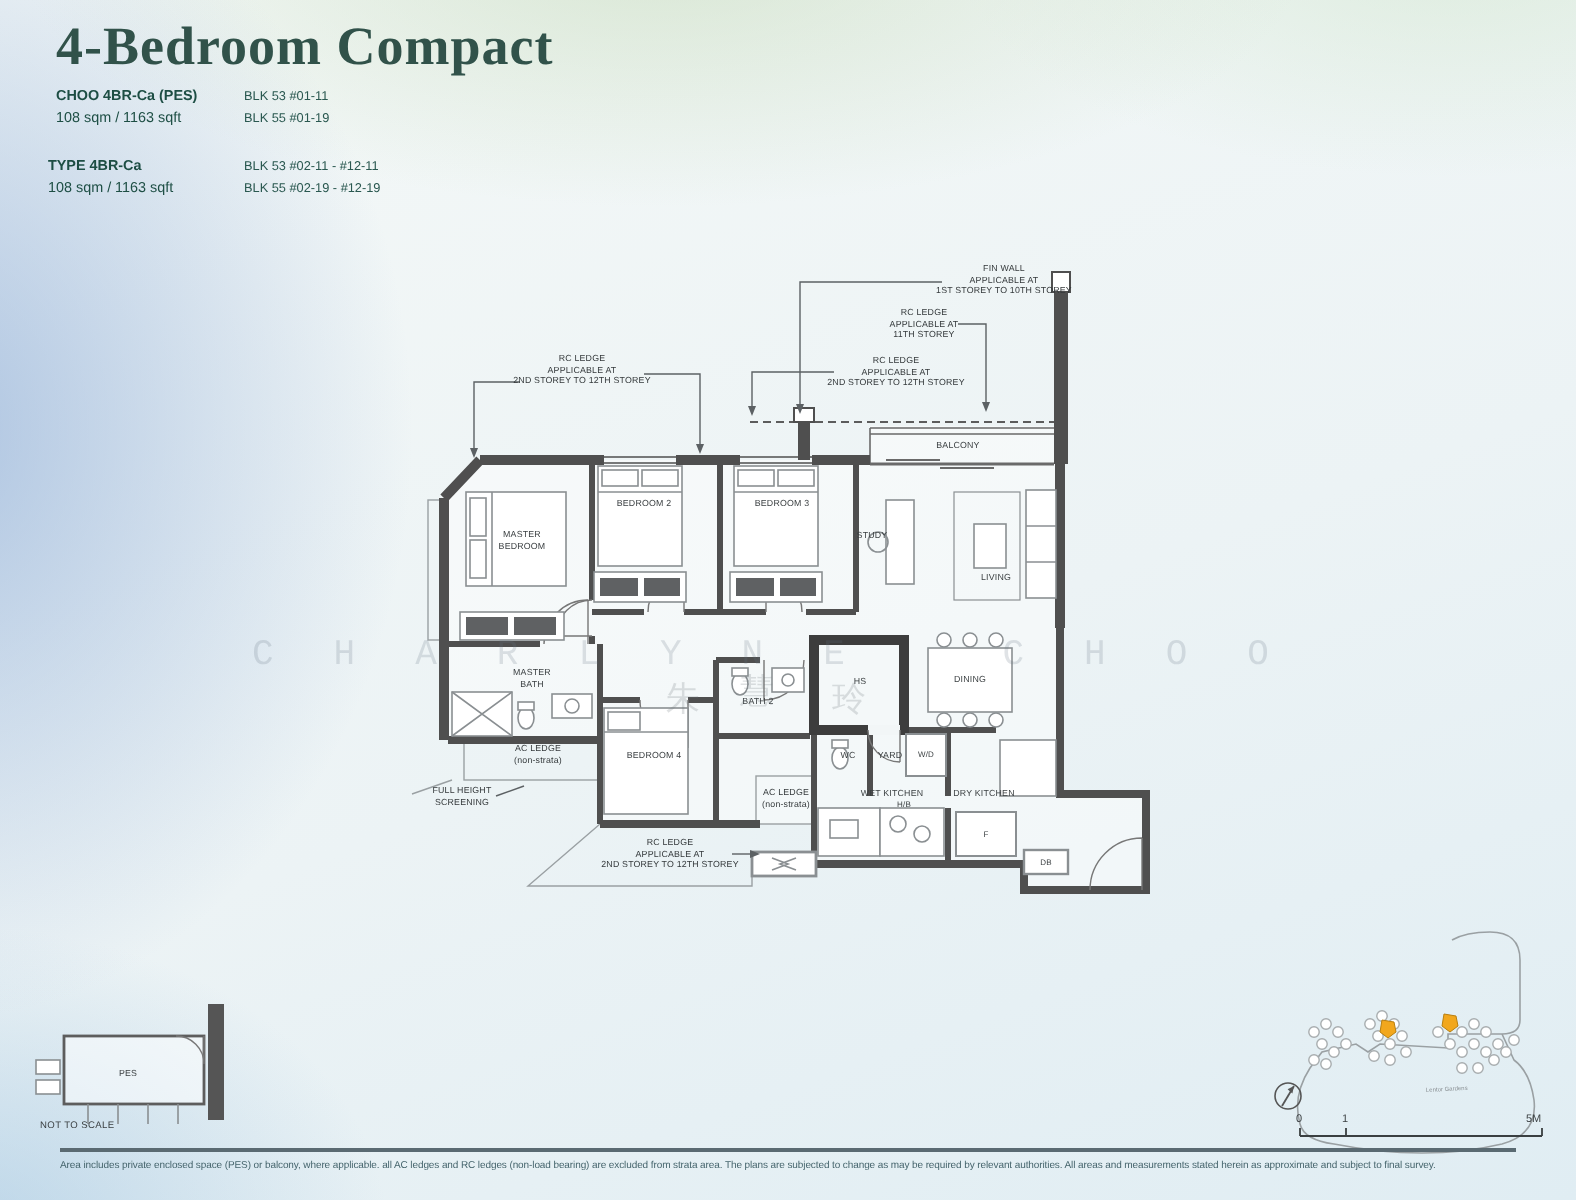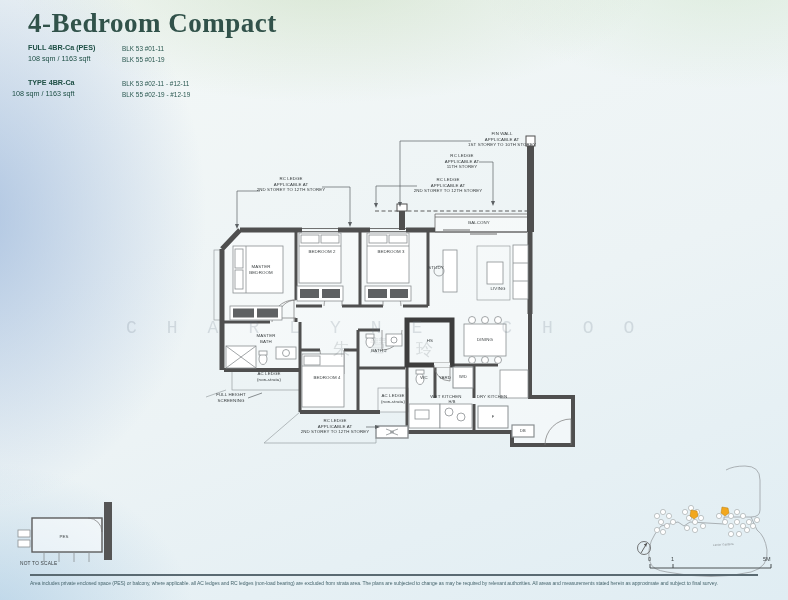--- a/index.html
+++ b/index.html
@@ -44,27 +44,27 @@
   }
 </style>
 </head>
 <body>
 
 <div class="page">
 
   <h1 class="title">4-Bedroom Compact</h1>
 
   <div class="typeblock" style="left:28px;top:42px;">
-    <div class="tname">FULL 4BR-Ca (PES)</div>
+    <div class="tname">CHOO 4BR-Ca (PES)</div>
     <div class="tarea">108 sqm / 1163 sqft</div>
   </div>
   <div class="blkcol" style="left:122px;top:43px;">BLK 53 #01-11
 BLK 55 #01-19</div>
 
-  <div class="typeblock" style="left:12px;top:77px;text-align:right;">
+  <div class="typeblock" style="left:24px;top:77px;">
     <div class="tname">TYPE 4BR-Ca</div>
     <div class="tarea">108 sqm / 1163 sqft</div>
   </div>
   <div class="blkcol" style="left:122px;top:78px;">BLK 53 #02-11 - #12-11
 BLK 55 #02-19 - #12-19</div>
 
   <svg width="788" height="600" viewBox="0 0 788 600">
 
     <path d="M222,249 L240,230 L435,230 L435,213 L532,213 L532,397 L573,397 L573,445 L512,445 L512,432 L408,432 L408,412 L300,412 L300,370 L222,370 Z" fill="rgba(255,255,255,.45)" stroke="none"></path>
 

